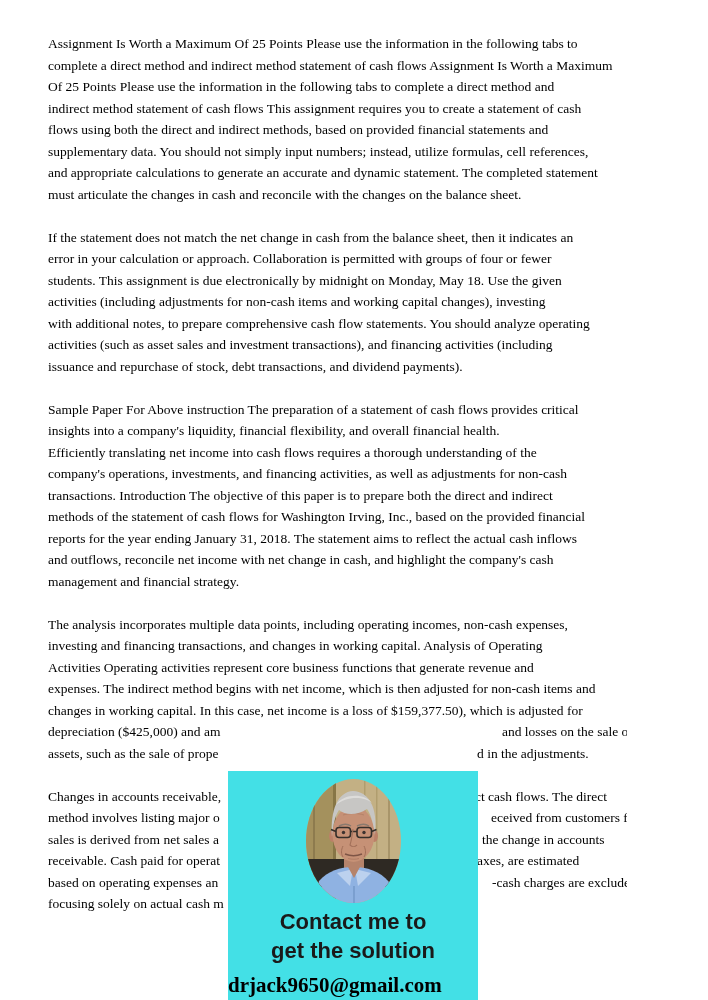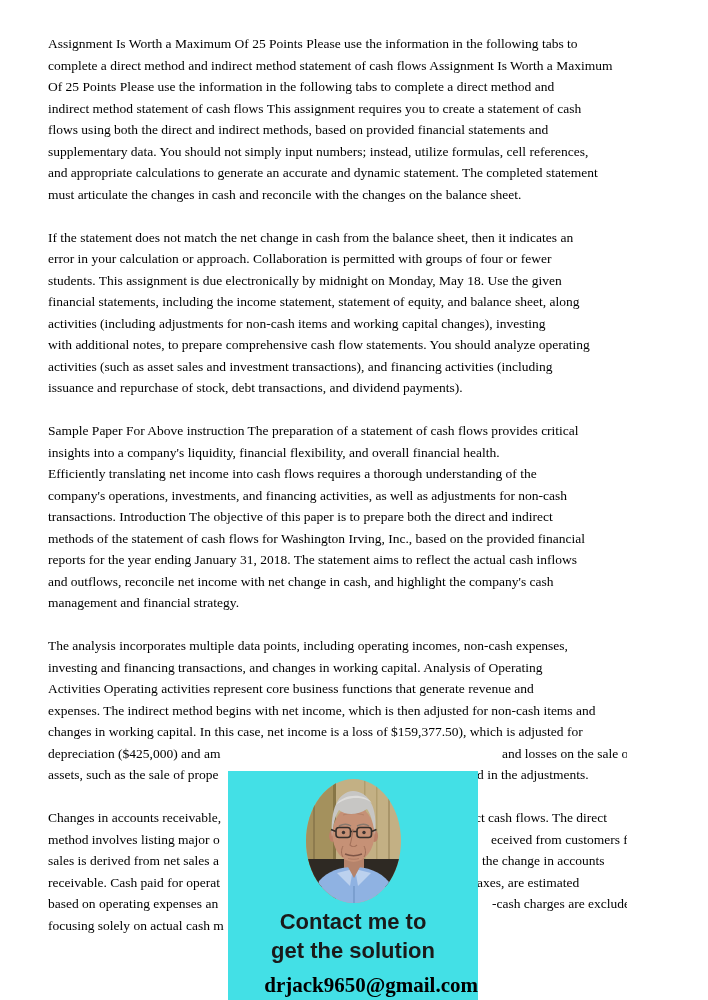--- a/index.html
+++ b/index.html
@@ -46,21 +46,21 @@
   .ad-headline{
     position:absolute;left:0;top:136px;width:250px;
     text-align:center;
     font-family:"Liberation Sans", sans-serif;
     font-weight:700;
     font-size:22px;line-height:29px;
     color:var(--ad-head,#1a1a1a);
   }
   .ad-email{
     position:absolute;left:0;top:201px;width:250px;
-    text-align:right;
+    text-align:left;
     font-family:"Liberation Serif", serif;
     font-weight:700;
     font-size:21px;line-height:26px;
     color:var(--ad-email,#000);
   }
 </style>
 </head>
 <body>
 
 <div class="page">
@@ -73,21 +73,20 @@
         <div class="line">indirect method statement of cash flows This assignment requires you to create a statement of cash</div>
         <div class="line">flows using both the direct and indirect methods, based on provided financial statements and</div>
         <div class="line">supplementary data. You should not simply input numbers; instead, utilize formulas, cell references,</div>
         <div class="line">and appropriate calculations to generate an accurate and dynamic statement. The completed statement</div>
         <div class="line">must articulate the changes in cash and reconcile with the changes on the balance sheet.</div>
       </div>
       <div class="para">
         <div class="line">If the statement does not match the net change in cash from the balance sheet, then it indicates an</div>
         <div class="line">error in your calculation or approach. Collaboration is permitted with groups of four or fewer</div>
         <div class="line">students. This assignment is due electronically by midnight on Monday, May 18. Use the given</div>
-        <div class="line">financial statements, including the income statement, statement of equity, and balance sheet, along</div>
         <div class="line">activities (including adjustments for non-cash items and working capital changes), investing</div>
         <div class="line">with additional notes, to prepare comprehensive cash flow statements. You should analyze operating</div>
         <div class="line">activities (such as asset sales and investment transactions), and financing activities (including</div>
         <div class="line">issuance and repurchase of stock, debt transactions, and dividend payments).</div>
       </div>
       <div class="para">
         <div class="line">Sample Paper For Above instruction The preparation of a statement of cash flows provides critical</div>
         <div class="line">insights into a company's liquidity, financial flexibility, and overall financial health.</div>
         <div class="line">Efficiently translating net income into cash flows requires a thorough understanding of the</div>
         <div class="line">company's operations, investments, and financing activities, as well as adjustments for non-cash</div>

